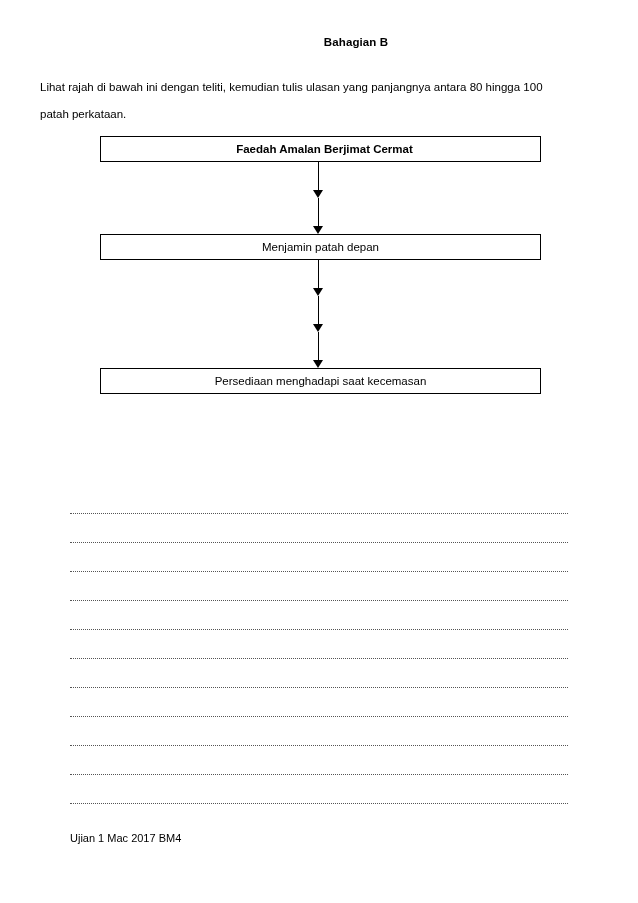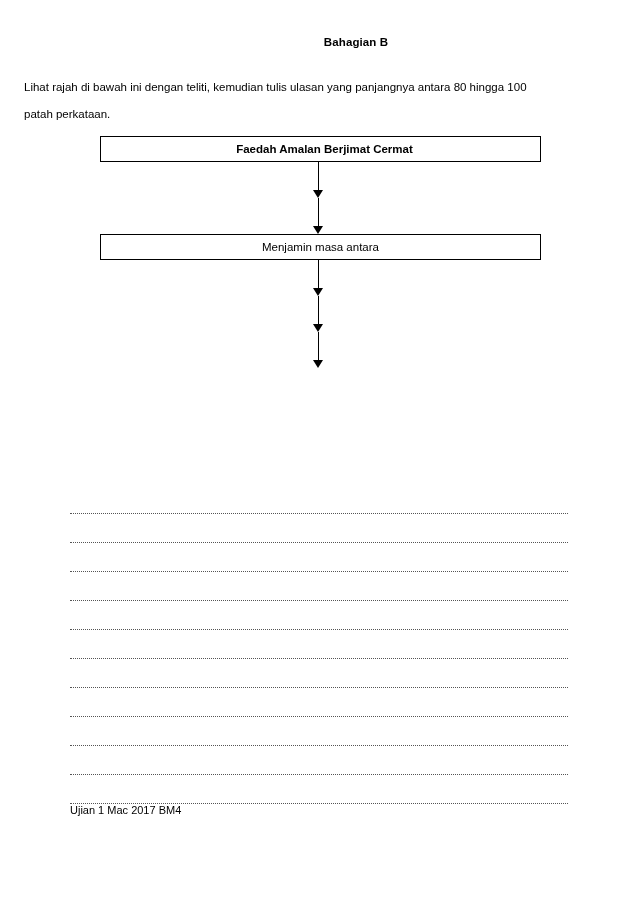--- a/index.html
+++ b/index.html
@@ -28,21 +28,21 @@
     top: 36px;
     width: 638px;
     text-align: center;
     font-size: 11.5px;
     font-weight: bold;
     letter-spacing: 0.1px;
     padding-left: 37px;
   }
   .instructions {
     position: absolute;
-    left: 24px;
+    left: 40px;
     top: 74px;
     width: 528px;
     font-size: 11.5px;
     line-height: 27px;
     text-align: left;
   }
   .flow {
     position: absolute;
     left: 100px;
     top: 136px;
@@ -93,21 +93,21 @@
   }
   .rule {
     width: 498px;
     height: 0;
     border-top: 1px dotted #555555;
     margin-bottom: 28px;
   }
   .footer {
     position: absolute;
     left: 70px;
-    top: 804px;
+    top: 832px;
     width: 498px;
     display: flex;
     font-size: 11px;
   }
 </style>
 </head>
 <body>
 
 <div class="page">
 
@@ -123,39 +123,40 @@
       <div class="stem"></div>
       <div class="head-arrow"></div>
     </div>
 
 
     <div class="connector">
       <div class="stem"></div>
       <div class="head-arrow"></div>
     </div>
 
-    <div class="flow-box">Menjamin masa antara</div>
+    <div class="flow-box">Menjamin patah depan</div>
 
     <div class="connector">
       <div class="stem"></div>
       <div class="head-arrow"></div>
     </div>
 
 
     <div class="connector">
       <div class="stem"></div>
       <div class="head-arrow"></div>
     </div>
 
 
     <div class="connector">
       <div class="stem"></div>
       <div class="head-arrow"></div>
     </div>
 
+    <div class="flow-box">Persediaan menghadapi saat kecemasan</div>
 
   </div>
 
   <div class="lines">
     <div class="rule"></div>
     <div class="rule"></div>
     <div class="rule"></div>
     <div class="rule"></div>
     <div class="rule"></div>
     <div class="rule"></div>

